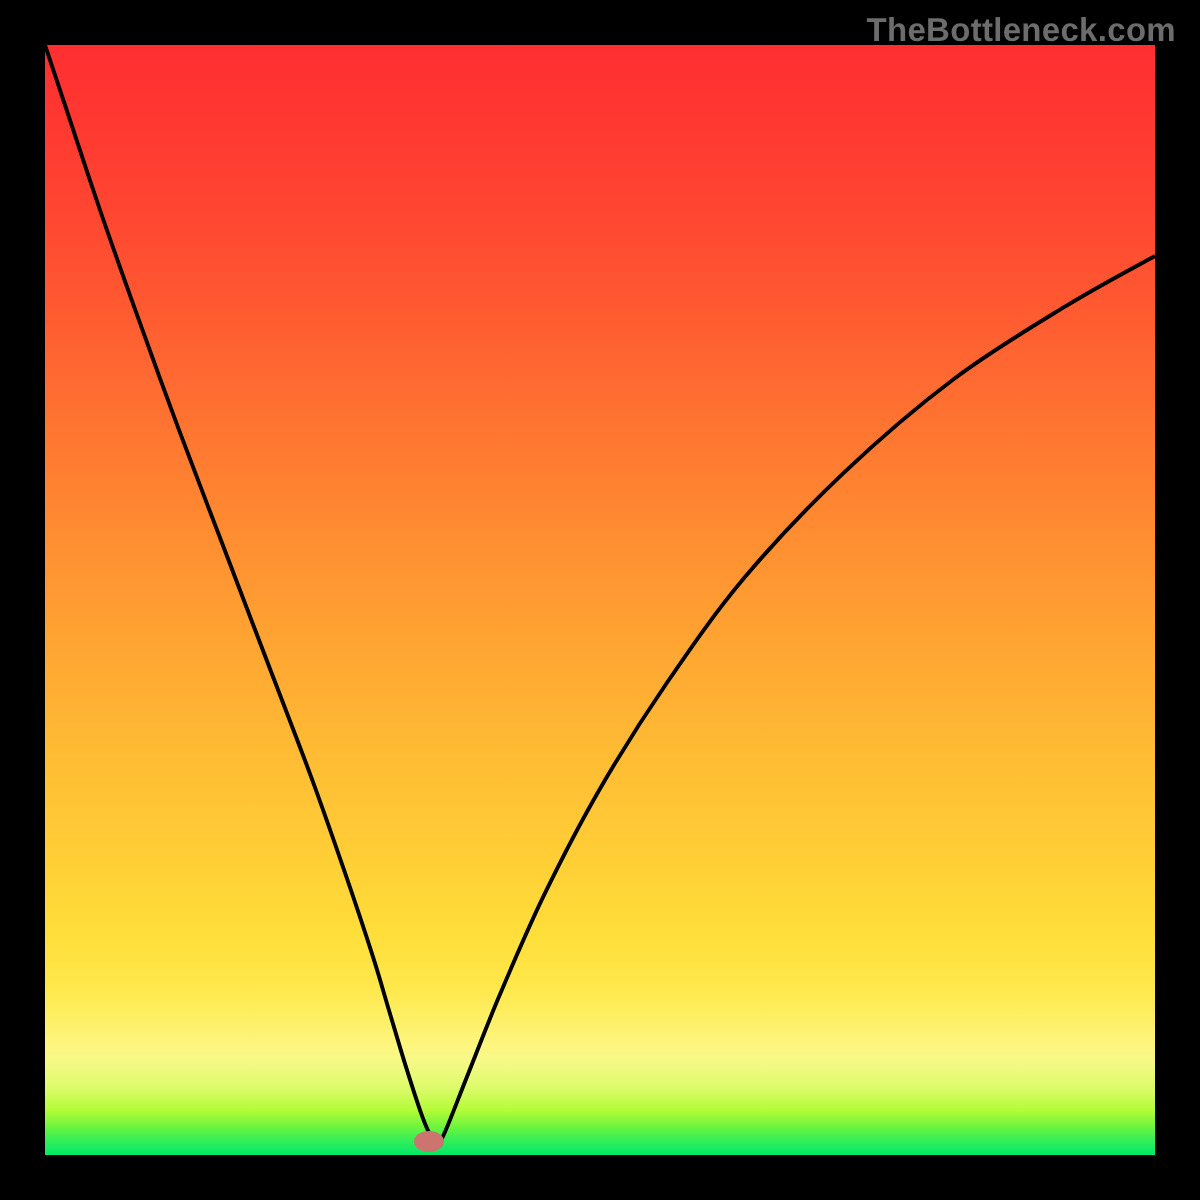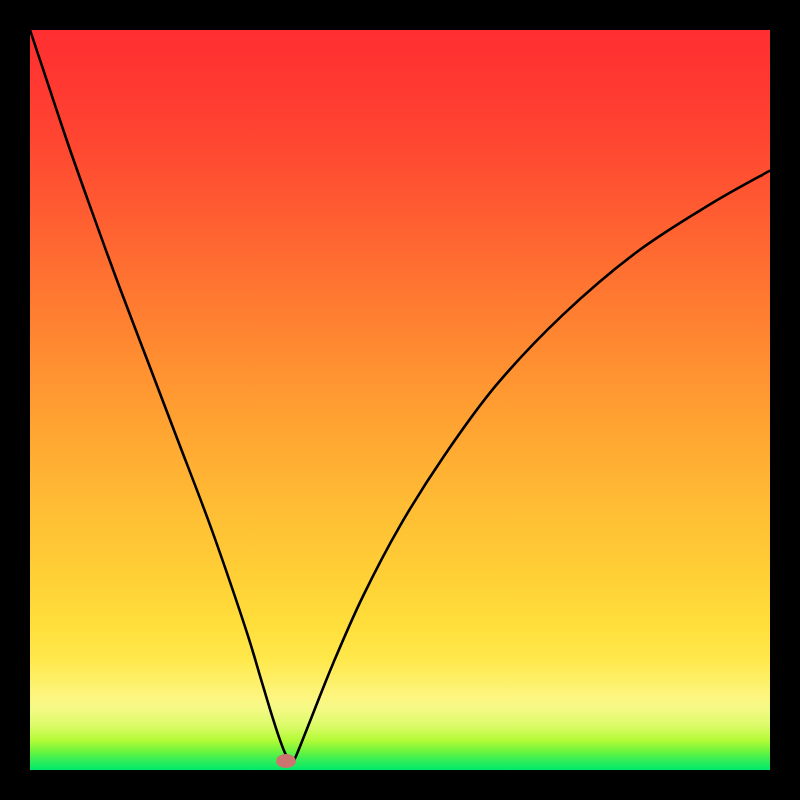--- a/index.html
+++ b/index.html
@@ -64,13 +64,14 @@
 </head>
 <body>
 
 <div class="frame">
   <div class="plot-area">
     <svg class="curve" viewBox="0 0 740 740" preserveAspectRatio="none">
       <path d="M 0 0 C 2.466666666666667 7.4000000000000155, 8.633333333333333 25.90000000000009, 14.8 44.40000000000009 C 20.96666666666667 62.90000000000009, 29.599999999999998 89.41666666666669, 37 111 C 44.4 132.58333333333331, 50.56666666666667 149.85, 59.2 173.89999999999998 C 67.83333333333334 197.94999999999996, 78.93333333333334 228.7833333333333, 88.8 255.29999999999995 C 98.66666666666666 281.8166666666666, 108.53333333333333 307.0999999999999, 118.4 332.99999999999994 C 128.26666666666668 358.9, 138.13333333333333 384.79999999999995, 148 410.7 C 157.86666666666667 436.6, 168.96666666666667 464.96666666666664, 177.6 488.4 C 186.23333333333332 511.8333333333333, 193.01666666666668 531.5666666666666, 199.8 551.3 C 206.58333333333334 571.0333333333333, 213.36666666666665 591.3833333333333, 218.29999999999998 606.8 C 223.23333333333332 622.2166666666666, 225.7 631.4666666666666, 229.4 643.8 C 233.10000000000002 656.1333333333333, 237.04666666666668 669.6999999999999, 240.5 680.8 C 243.95333333333332 691.9, 247.52999999999997 703, 250.11999999999998 710.4 C 252.70999999999998 717.8, 254.19000000000003 721.5, 256.04 725.2 C 257.89000000000004 728.9000000000001, 259.49333333333334 732.6, 261.21999999999997 732.6 C 262.9466666666666 732.6, 263.07 732.6, 266.4 725.2 C 269.72999999999996 717.8000000000001, 275.0333333333333 703.6166666666667, 281.2 688.2 C 287.3666666666667 672.7833333333334, 294.76666666666665 653.0500000000001, 303.4 632.7 C 312.0333333333333 612.35, 321.9 588.9166666666667, 333 566.1 C 344.1 543.2833333333333, 356.43333333333334 519.2333333333333, 370 495.79999999999995 C 383.56666666666666 472.3666666666666, 398.3666666666667 448.93333333333334, 414.40000000000003 425.5 C 430.4333333333334 402.06666666666666, 446.4666666666667 378.6333333333333, 466.2 355.2 C 485.9333333333333 331.76666666666665, 509.3666666666666 307.1, 532.8 284.90000000000003 C 556.2333333333332 262.70000000000005, 582.1333333333332 240.5, 606.8 222 C 631.4666666666667 203.5, 658.6 187.46666666666667, 680.8000000000001 173.89999999999998 C 703.0000000000001 160.3333333333333, 730.1333333333333 146.14999999999992, 740 140.5999999999999" id="curve-path" fill="none" stroke="#000" stroke-width="2.6"></path>
     </svg>
     <div class="marker" id="marker" style="left: 256.04px; top: 731.12px;"></div>
   </div>
+  <div class="watermark">TheBottleneck.com</div>
 </div>
 
 </body></html>

